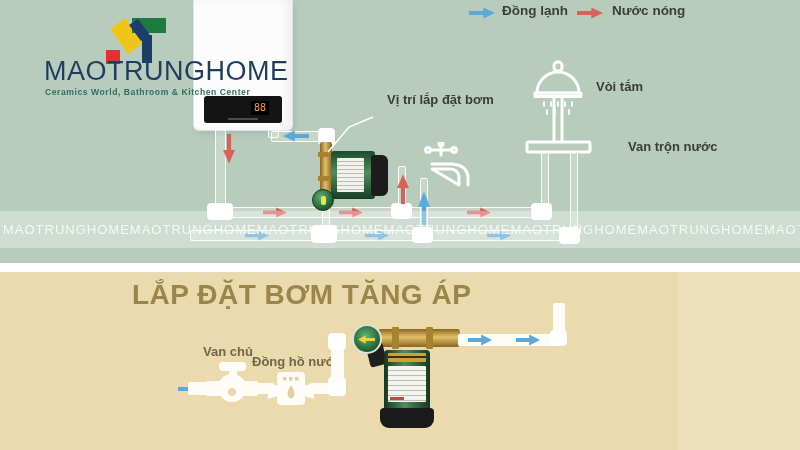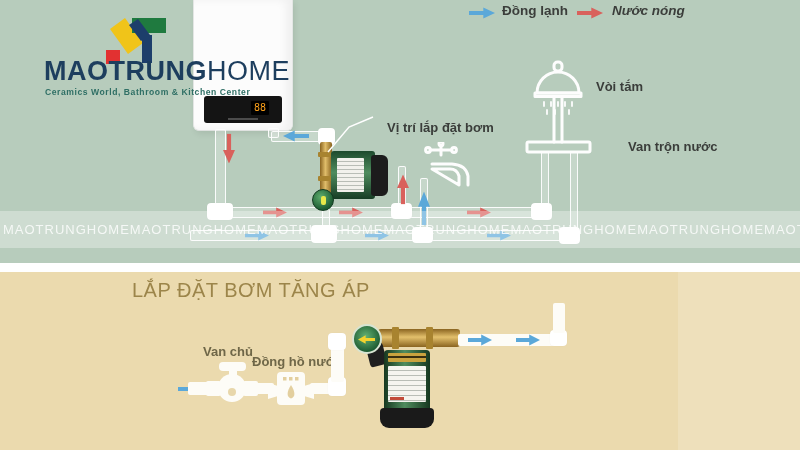--- a/index.html
+++ b/index.html
@@ -25,34 +25,34 @@
   .arr.yellow { background:#f2d22e; }
   .arr.up    { transform:rotate(-90deg); }
   .arr.down  { transform:rotate(90deg); }
   .arr.left  { transform:rotate(180deg); }
 
   
   .legend-label { position:absolute; font-size:13.5px; font-weight:700; color:#3b3e3b; }
 
   
   .logo-name { position:absolute; left:44px; top:56px; font-size:27px; letter-spacing:0.5px; color:var(--navy); white-space:nowrap; }
-  .logo-name .b { font-weight:700; }
+  .logo-name .b { font-weight:400; }
   .logo-name .l { font-weight:300; }
   .logo-tag { position:absolute; left:45px; top:87px; font-size:8.6px; font-weight:700; letter-spacing:0.55px; color:var(--teal); white-space:nowrap; }
 
   
   .heater { position:absolute; left:193px; top:0; width:100px; height:131px; background:#fcfcfc; border-left:1px solid #e3e6e4; border-right:1px solid #e3e6e4; border-bottom:1px solid #dfe2e0; border-radius:0 0 6px 6px; box-shadow:inset -6px 0 8px rgba(0,0,0,0.05), 2px 3px 6px rgba(0,0,0,0.08); }
   .heater-panel { position:absolute; left:10px; top:96px; width:78px; height:27px; background:#141414; border-radius:3px; }
   .heater-display { position:absolute; right:13px; top:5px; width:18px; height:14px; background:#000; border-radius:1px; color:#ffa21a; font-family:"DejaVu Sans Mono", monospace; font-size:10px; line-height:14px; text-align:center; }
   .heater-strip { position:absolute; left:24px; bottom:3px; width:30px; height:2px; background:#4c4c4c; }
 
   
   .dlabel { position:absolute; font-size:13px; font-weight:700; color:#3a3d3a; white-space:nowrap; }
   .blabel { position:absolute; font-size:13px; font-weight:700; color:#6f6748; white-space:nowrap; }
-  .btitle { position:absolute; left:132px; top:279px; font-size:20px; font-weight:400; letter-spacing:0.5px; color:var(--gold); white-space:nowrap; }
+  .btitle { position:absolute; left:132px; top:279px; font-size:28px; font-weight:700; letter-spacing:0.5px; color:var(--gold); white-space:nowrap; }
 
   
   .wm-band { position:absolute; left:0; top:211px; width:800px; height:37px; background:rgba(255,255,255,0.32); display:flex; align-items:center; justify-content:space-between; padding:0 3px; }
   .wm-band span { font-size:13px; font-weight:400; letter-spacing:1px; color:rgba(255,255,255,0.8); white-space:nowrap; }
 
   
   .pt-valve { position:absolute; left:320px; top:142px; width:12px; height:54px; background:linear-gradient(90deg,#8a6420,#e0bd6a 45%,#8a6420); border-radius:2px; }
   .pt-valve:before { content:""; position:absolute; left:-2px; top:10px; width:16px; height:5px; background:#a8832f; border-radius:1px; }
   .pt-valve:after { content:""; position:absolute; left:-2px; top:34px; width:16px; height:5px; background:#a8832f; border-radius:1px; }
   .pt-body { position:absolute; left:331px; top:151px; width:44px; height:48px; background:linear-gradient(180deg,#1d4a2d,#4f8c5e 45%,#173d25); border-radius:3px; }
@@ -81,21 +81,21 @@
 </head>
 <body>
 
 <div id="stage">
 
   <div class="sec-top">
 
     <div class="arr cold" style="left:469px; top:7px; width:26px; height:12px;"></div>
     <div class="legend-label" style="left:502px; top:3px;">Đồng lạnh</div>
     <div class="arr hot" style="left:577px; top:7px; width:26px; height:12px;"></div>
-    <div class="legend-label" style="left:612px; top:3px;font-style:italic;">Nước nóng</div>
+    <div class="legend-label" style="left:612px; top:3px;">Nước nóng</div>
 
     <div class="heater">
       <div class="heater-panel">
         <div class="heater-display">88</div>
         <div class="heater-strip"></div>
       </div>
     </div>
 
     <div class="pipe-o" style="left:215px; top:129px; width:11px; height:80px;"></div>
     <div class="pipe-o" style="left:268px; top:128px; width:11px; height:10px;"></div>
@@ -133,21 +133,21 @@
       <div class="pt-valve"></div>
       <div class="pt-body"></div>
       <div class="pt-cap"></div>
       <div class="pt-label"></div>
       <div class="pt-ball"></div>
     </div>
 
     <svg style="position:absolute; left:323px; top:108px;" width="70" height="50">
       <polyline points="5,44 26,19 50,9" fill="none" stroke="#ffffff" stroke-width="1.5"></polyline>
     </svg>
-    <div class="dlabel" style="left:387px; top:120px;">Vị trí lắp đặt bơm</div>
+    <div class="dlabel" style="left:387px; top:92px;">Vị trí lắp đặt bơm</div>
 
     <svg class="stroke-ico" style="position:absolute; left:422px; top:142px;" width="56" height="48" viewBox="0 0 56 48">
       <path d="M8 8 H30"></path>
         <path d="M19 3 V13"></path>
         <circle cx="6" cy="8" r="2.4"></circle>
         <circle cx="32" cy="8" r="2.4"></circle>
         <circle cx="19" cy="1.8" r="2"></circle>
       <path d="M10 22 H30 Q44 23 46 34 V43 M37 43 V34 Q35 27 28 27 H10 Z"></path>
     </svg>
 

